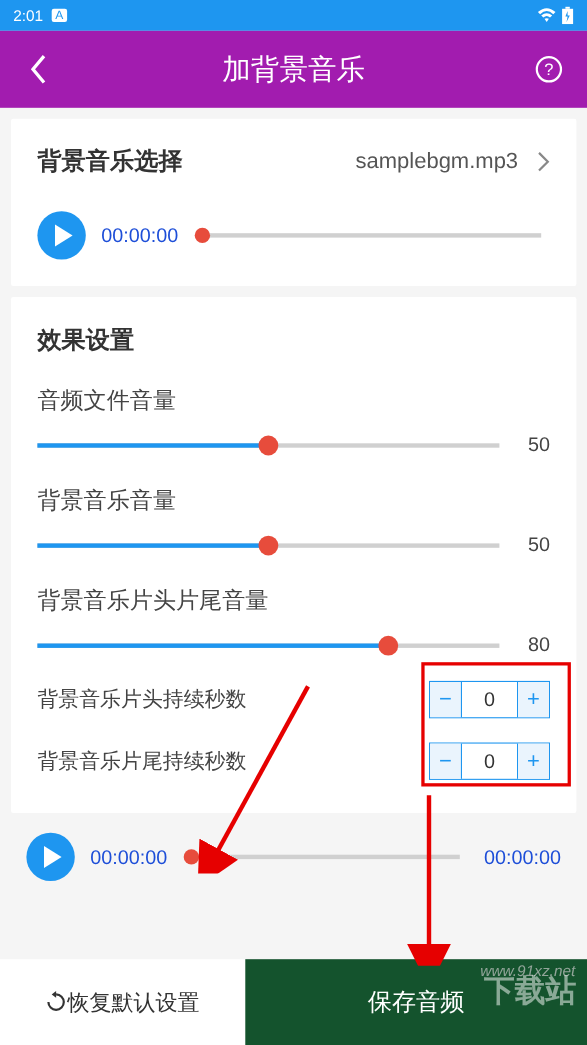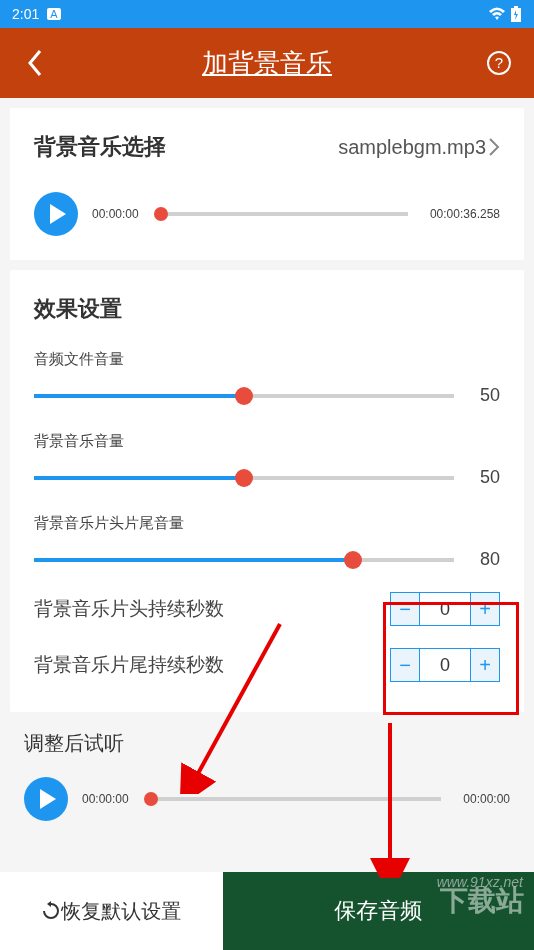--- a/index.html
+++ b/index.html
@@ -17,27 +17,26 @@
   display: flex;
   align-items: center;
   padding: 0 12px;
   color: #fff;
   font-size: 14px;
 }
 .status-left { display: flex; align-items: center; gap: 8px; }
 .status-right { margin-left: auto; display: flex; align-items: center; gap: 4px; }
 .app-bar {
   height: 70px;
-  background: #c2410c;
+  background: #a21caf;
   display: flex;
   align-items: center;
   justify-content: space-between;
   padding: 0 20px;
   color: #fff;
-  text-decoration: underline;
 }
 .app-title { font-size: 26px; text-align: center; flex: 1; }
 .back-btn, .help-btn { width: 30px; height: 30px; display: flex; align-items: center; justify-content: center; cursor: pointer; }
 
 .card {
   background: #fff;
   margin: 10px 10px 0 10px;
   padding: 24px;
   border-radius: 2px;
 }
@@ -47,21 +46,21 @@
   justify-content: space-between;
 }
 .section-title {
   font-size: 22px;
   font-weight: bold;
   color: #333;
 }
 .file-name {
   font-size: 20px;
   color: #555;
-  margin-right: 2px;
+  margin-right: 17px;
 }
 .chevron { color: #888; }
 
 .player-row {
   display: flex;
   align-items: center;
   gap: 14px;
   margin-top: 30px;
 }
 .play-btn {
@@ -71,40 +70,40 @@
   display: flex; align-items: center; justify-content: center;
   cursor: pointer;
 }
 .play-triangle {
   width: 0; height: 0;
   border-left: 16px solid #fff;
   border-top: 10px solid transparent;
   border-bottom: 10px solid transparent;
   margin-left: 4px;
 }
-.time-text { font-size: 12px; color: #404040; }
+.time-text { font-size: 18px; color: #1d4ed8; }
 
 .progress-track {
   flex: 1;
   height: 4px;
   background: #d0d0d0;
   position: relative;
   margin: 0 8px;
 }
 .progress-dot {
   position: absolute;
   top: 50%;
   width: 14px; height: 14px;
   background: #e74c3c;
   border-radius: 50%;
   transform: translate(-50%, -50%);
 }
 
 .slider-label {
-  font-size: 15px;
+  font-size: 21px;
   color: #444;
   margin-top: 26px;
   margin-bottom: 16px;
 }
 .slider-row {
   display: flex;
   align-items: center;
   gap: 16px;
 }
 .slider-track {
@@ -282,21 +281,20 @@
     </span>
   </div>
   <div class="player-row">
     <div class="play-btn">
         <div class="play-triangle"></div>
       </div>
     <span class="time-text">00:00:00</span>
     <div class="progress-track">
       <div class="progress-dot" style="left:0%;"></div>
     </div>
-    <span class="time-text">00:00:36.258</span>
   </div>
 </div>
 
 <div class="card" style="padding-bottom:30px;">
   <div class="section-title">效果设置</div>
 
   <div class="slider-label">音频文件音量</div>
   <div class="slider-row">
     <div class="slider-track">
       <div class="slider-fill" style="width:50%;"></div>
@@ -336,21 +334,20 @@
     <span class="stepper-label">背景音乐片尾持续秒数</span>
     <div class="stepper">
       <div class="stepper-btn">−</div>
       <div class="stepper-val">0</div>
       <div class="stepper-btn">+</div>
     </div>
   </div>
 </div>
 
 <div class="preview-section">
-  <div class="preview-title">调整后试听</div>
   <div class="player-row" style="margin-top:10px;">
     <div class="play-btn">
         <div class="play-triangle"></div>
       </div>
     <span class="time-text">00:00:00</span>
     <div class="progress-track">
       <div class="progress-dot" style="left:0%;"></div>
     </div>
     <span class="time-text">00:00:00</span>
   </div>

